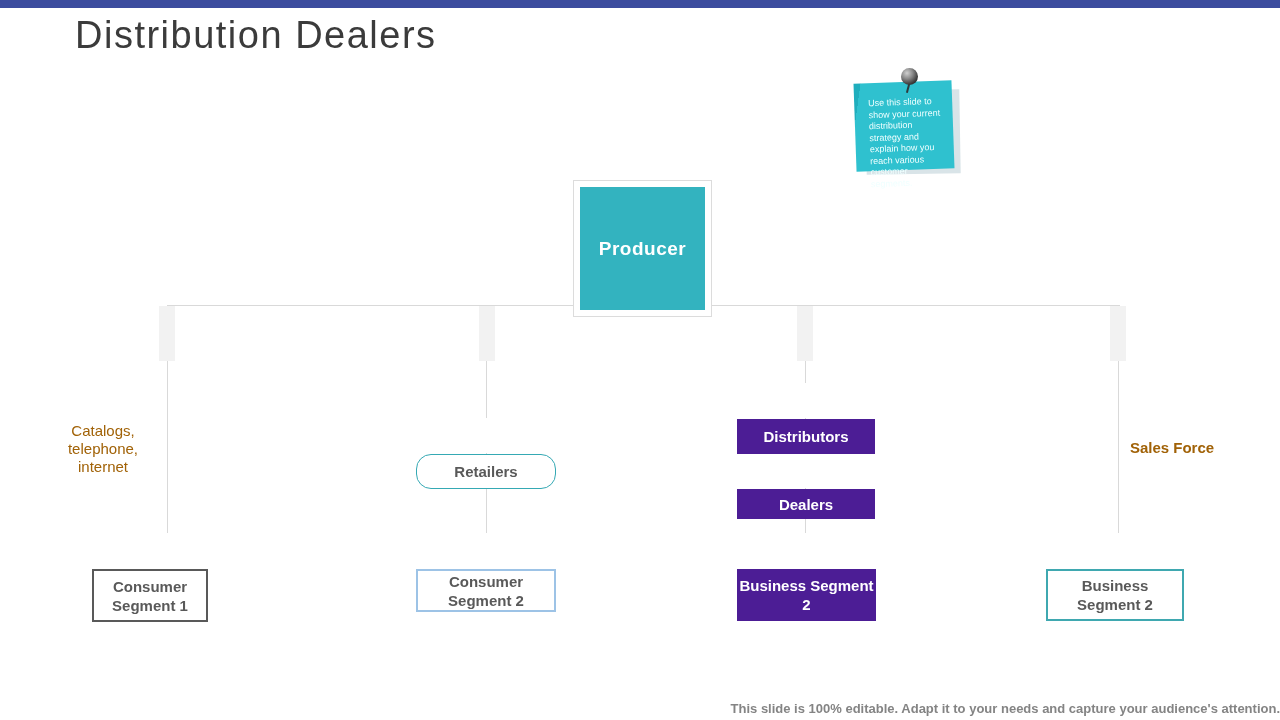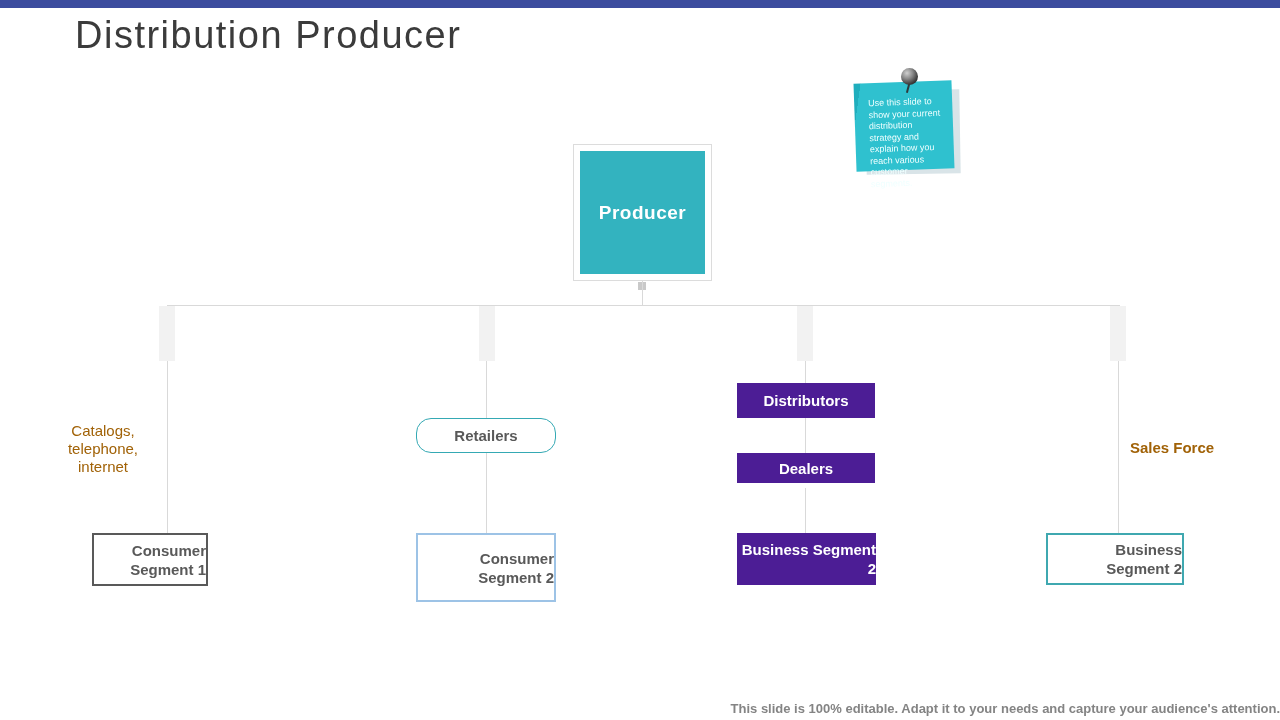--- a/index.html
+++ b/index.html
@@ -23,21 +23,21 @@
   .pin-needle{position:absolute;left:907px;top:84px;width:2px;height:9px;background:#2F3A3C;
               transform:rotate(14deg);}
 
   
   .line{position:absolute;background:#D9D9D9;}
   .tab{position:absolute;width:16px;height:55px;background:#F2F2F2;top:306px;}
   .node-dot{position:absolute;left:638px;top:282px;width:8px;height:8px;background:#C9C9C9;}
 
   
   .box{position:absolute;display:flex;align-items:center;justify-content:center;
-       text-align:right;box-sizing:border-box;font-weight:bold;line-height:19px;}
+       text-align:center;box-sizing:border-box;font-weight:bold;line-height:19px;margin-top:36px;}
   .producer-outer{left:573px;top:144px;width:139px;height:137px;background:#ffffff;
                   border:1px solid #DCDCDC;padding:6px;}
   .producer-inner{width:100%;height:100%;background:#33B3BF;color:#ffffff;display:flex;
                   align-items:center;justify-content:center;font-size:19px;font-weight:bold;
                   letter-spacing:0.5px;}
   .outline-teal{border:1px solid #35A9B4;color:#595959;background:#ffffff;}
   .outline-gray{border:2px solid #595959;color:#595959;background:#ffffff;}
   .outline-blue{border:2px solid #9DC3E6;color:#595959;background:#ffffff;}
   .outline-teal2{border:2px solid #3FA8B0;color:#595959;background:#ffffff;}
   .filled-indigo{background:#4c1d95;color:#ffffff;}
@@ -48,21 +48,21 @@
   .footer{position:absolute;left:0;right:0;top:701px;text-align:right;color:#848484;
           font-size:13px;font-weight:bold;}
 </style>
 </head>
 <body>
 
 <div class="slide">
 
   <div class="top-bar"></div>
 
-  <h1 class="title">Distribution Producer</h1>
+  <h1 class="title">Distribution Dealers</h1>
 
   <div>
     <div class="sticky-shadow"></div>
     <div class="sticky-body">
       <div class="sticky-text">Use this slide to show your current distribution strategy and explain how you reach various customer segments.</div>
     </div>
     <div class="pin-needle"></div>
     <div class="pin-head"></div>
   </div>
 
@@ -88,19 +88,19 @@
   </div>
 
   <div class="channel-label" style="left:55px;top:422px;width:96px;">Catalogs, telephone, internet</div>
   <div class="channel-label" style="left:1127px;top:439px;width:90px;text-align:center;font-weight:bold;">Sales Force</div>
 
   <div class="box small-box outline-teal" style="left:416px;top:418px;width:140px;height:35px;border-radius:15px;">Retailers</div>
   <div class="box small-box filled-indigo" style="left:737px;top:383px;width:138px;height:35px;">Distributors</div>
   <div class="box small-box filled-indigo" style="left:737px;top:453px;width:138px;height:30px;">Dealers</div>
 
   <div class="box small-box outline-gray" style="left:92px;top:533px;width:116px;height:53px;">Consumer Segment 1</div>
-  <div class="box small-box outline-blue" style="left:416px;top:533px;width:140px;height:69px;">Consumer Segment 2</div>
+  <div class="box small-box outline-blue" style="left:416px;top:533px;width:140px;height:43px;">Consumer Segment 2</div>
   <div class="box small-box filled-indigo" style="left:737px;top:533px;width:139px;height:52px;">Business Segment 2</div>
   <div class="box small-box outline-teal2" style="left:1046px;top:533px;width:138px;height:52px;">Business Segment 2</div>
 
   <div class="footer">This slide is 100% editable. Adapt it to your needs and capture your audience's attention.</div>
 
 </div>
 
 </body></html>

